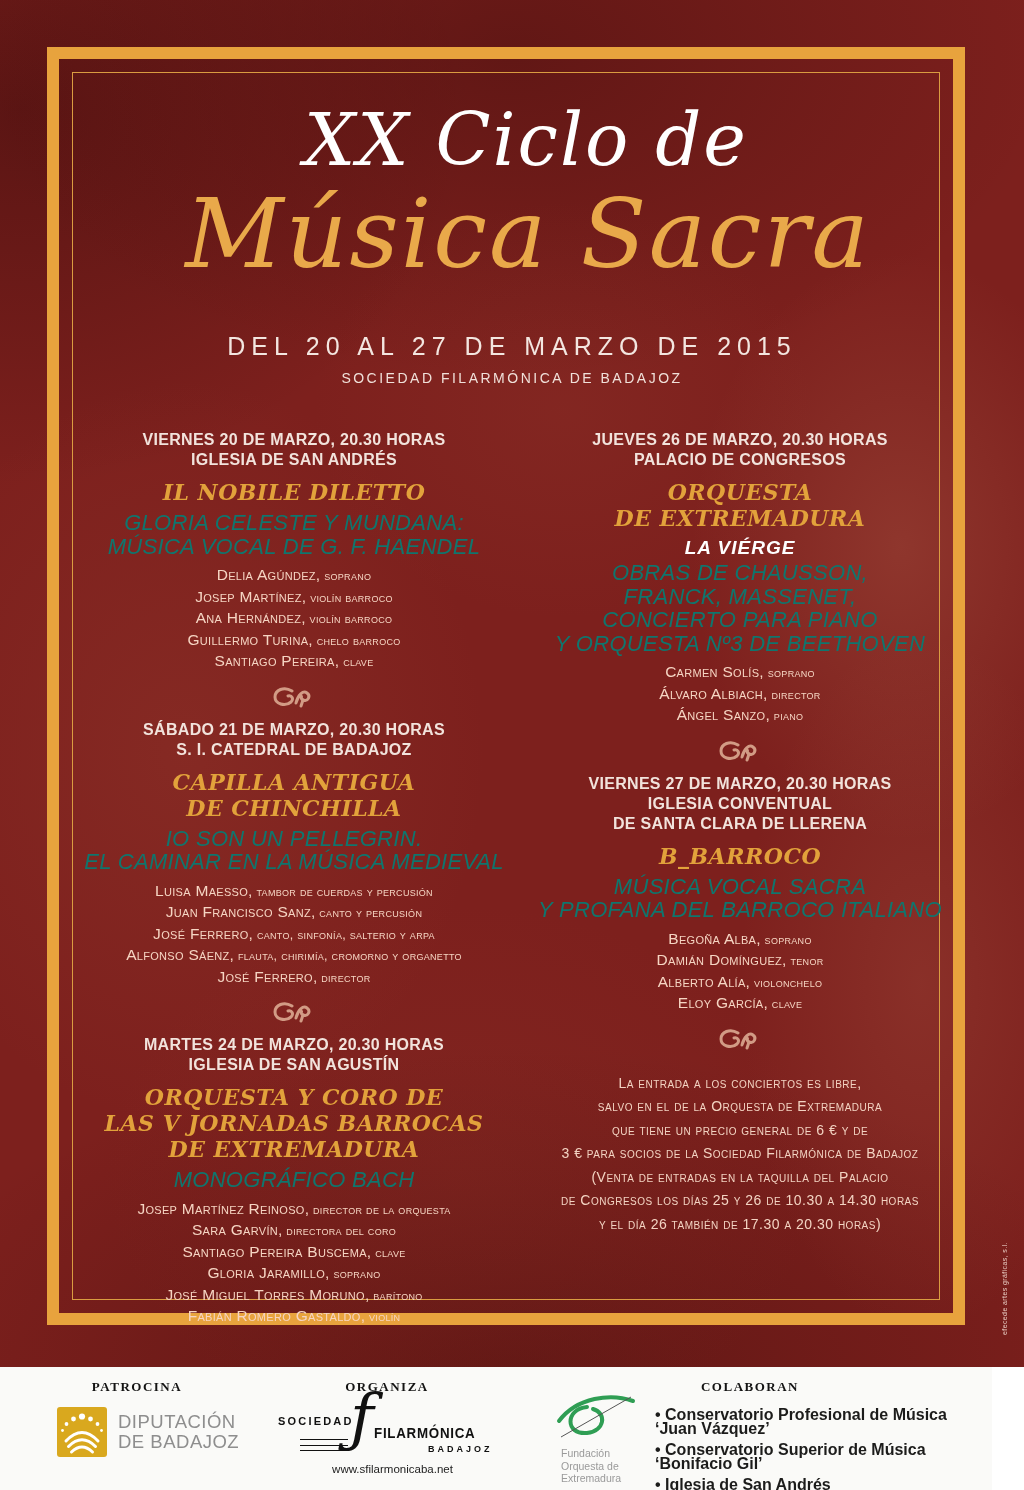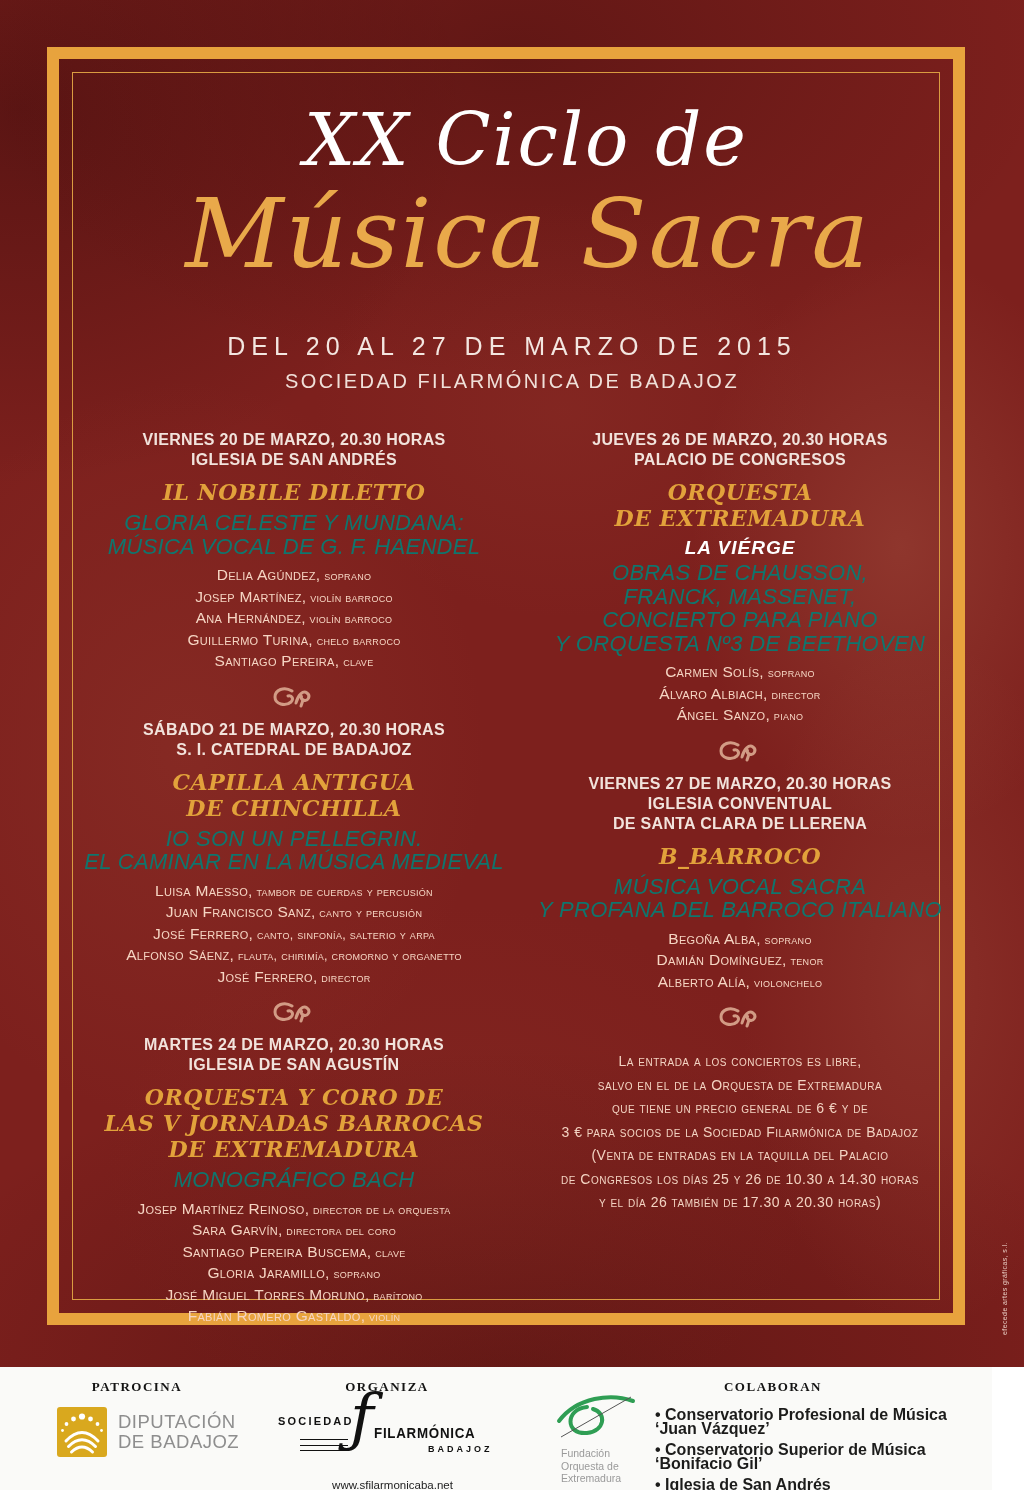--- a/index.html
+++ b/index.html
@@ -22,21 +22,21 @@
   .frame-line{position:absolute;left:72px;top:72px;width:868px;height:1228px;box-sizing:border-box;
     border:1.5px solid #DA9C41;}
 
   
   .title-block{position:absolute;left:0;top:0;width:1024px;text-align:center;}
   .title1{position:absolute;left:0;top:98px;width:1024px;font-family:"DejaVu Serif",serif;font-style:italic;
     font-size:72px;color:#ffffff;letter-spacing:2px;transform:translateX(14px);}
   .title2{position:absolute;left:16px;top:178px;width:1024px;font-family:"DejaVu Serif",serif;font-style:italic;
     font-size:96px;color:#E9A94A;letter-spacing:2px;}
   .dates{position:absolute;left:0;top:332px;width:1024px;font-size:25px;color:#F3E6E0;letter-spacing:6px;font-weight:normal;}
-  .society{position:absolute;left:0;top:370px;width:1024px;font-size:20px;color:#F0E0D9;letter-spacing:2.5px;}
+  .society{position:absolute;left:0;top:370px;width:1024px;font-size:14px;color:#F0E0D9;letter-spacing:2.5px;}
 
   
   .col{position:absolute;top:430px;text-align:center;}
   .col-left{left:68px;width:452px;}
   .col-right{left:524px;width:432px;}
   .c-head{font-size:16px;font-weight:bold;color:#F2E3DC;line-height:20px;letter-spacing:.3px;}
   .c-ensemble{font-family:"DejaVu Serif",serif;font-style:italic;font-weight:bold;font-size:22px;
     color:#E2A23B;line-height:26px;margin:9px 0 6px;letter-spacing:.5px;}
   .c-work{font-size:19px;font-weight:bold;font-style:italic;color:#ffffff;line-height:22px;margin:3px 0 2px;letter-spacing:1px;}
   .c-program{font-size:22px;color:#0f766e;line-height:23.5px;margin-bottom:7px;letter-spacing:.3px;font-style:italic;}
@@ -46,32 +46,32 @@
   .ornament{margin:13px auto 12px;width:44px;height:22px;}
   .ornament svg{display:block;}
   .ticket{margin-top:22px;font-variant:small-caps;font-size:14px;color:#F3D3C2;line-height:23.5px;letter-spacing:.5px;}
 
   
   .footer{position:absolute;left:0;top:1367px;width:992px;height:123px;background:#FAFAF8;}
   .f-label{position:absolute;top:12px;font-family:"Liberation Serif",serif;font-weight:bold;font-size:13px;
     letter-spacing:1.5px;color:#141414;text-align:center;width:170px;}
   .lbl-patrocina{left:52px;}
   .lbl-organiza{left:302px;}
-  .lbl-colaboran{left:688px;}
+  .lbl-colaboran{left:665px;}
   .dip-row{position:absolute;left:57px;top:40px;display:flex;align-items:center;}
   .dip-square{width:50px;height:50px;background:#D9A81E;border-radius:3px;flex:0 0 auto;}
   .dip-text{margin-left:11px;font-size:18.5px;line-height:20px;color:#8E8E8E;letter-spacing:.5px;}
   .fil-logo{position:absolute;left:278px;top:32px;width:195px;height:62px;color:#111;}
   .fil-sociedad{position:absolute;left:0;top:16px;font-weight:bold;font-size:11px;letter-spacing:2.2px;}
   .fil-lines{position:absolute;left:22px;top:40px;width:48px;height:17px;
     background:repeating-linear-gradient(#111 0 1.2px,transparent 1.2px 5.5px);}
   .fil-f{position:absolute;left:72px;top:-14px;font-family:"DejaVu Serif",serif;font-style:italic;font-size:64px;line-height:64px;}
   .fil-name{position:absolute;left:96px;top:26px;font-weight:bold;font-size:14.5px;letter-spacing:.8px;transform:scaleX(.92);transform-origin:left;}
   .fil-city{position:absolute;left:110px;top:45px;font-weight:bold;font-size:9px;letter-spacing:3px;padding-left:40px;}
-  .fil-web{position:absolute;left:295px;top:96px;width:195px;text-align:center;font-size:11.5px;color:#222;margin-top:16px;}
+  .fil-web{position:absolute;left:295px;top:96px;width:195px;text-align:center;font-size:11.5px;color:#222;}
   .fund{position:absolute;left:553px;top:24px;width:110px;}
   .fund-caption{font-size:10.5px;line-height:12.5px;color:#9A9A9A;margin-top:2px;padding-left:8px;}
   .colab-list{position:absolute;left:655px;top:33px;margin:0;padding:0;list-style:none;}
   .colab-list li{font-size:16px;font-weight:bold;color:#1C1C1B;line-height:13.5px;margin-top:8px;}
   .colab-list li::before{content:"• ";}
 
   .printer{position:absolute;left:1001px;top:1283px;height:52px;writing-mode:vertical-rl;transform:rotate(180deg);
     font-size:7px;color:#E9CCC2;letter-spacing:.4px;white-space:nowrap;}
 </style>
 </head>
@@ -226,20 +226,21 @@
         </div>
 
     <div class="c-program">
           <div class="line">MÚSICA VOCAL SACRA</div>
           <div class="line">Y PROFANA DEL BARROCO ITALIANO</div>
         </div>
     <div class="c-performers">
           <div><span class="p-name">Begoña Alba,</span><span class="p-role">&nbsp;soprano</span></div>
           <div><span class="p-name">Damián Domínguez,</span><span class="p-role">&nbsp;tenor</span></div>
           <div><span class="p-name">Alberto Alía,</span><span class="p-role">&nbsp;violonchelo</span></div>
+          <div><span class="p-name">Eloy García,</span><span class="p-role">&nbsp;clave</span></div>
         </div>
   </div>
 
   <div class="ornament">
     <svg width="44" height="22" viewBox="0 0 44 22">
       <g fill="none" stroke="#D29B85" stroke-width="3" stroke-linecap="round">
         <path d="M20 5 C 12 0, 3 4, 3 11 C 3 18, 13 21, 19 16 C 22 13, 20 9, 16 10"></path>
         <path d="M24 17 C 26 9, 31 4, 35 7 C 39 10, 36 16, 31 14 C 29.5 13.3, 29 12, 29.5 10.5"></path>
         <path d="M31 14 L 29 20"></path>
       </g>

